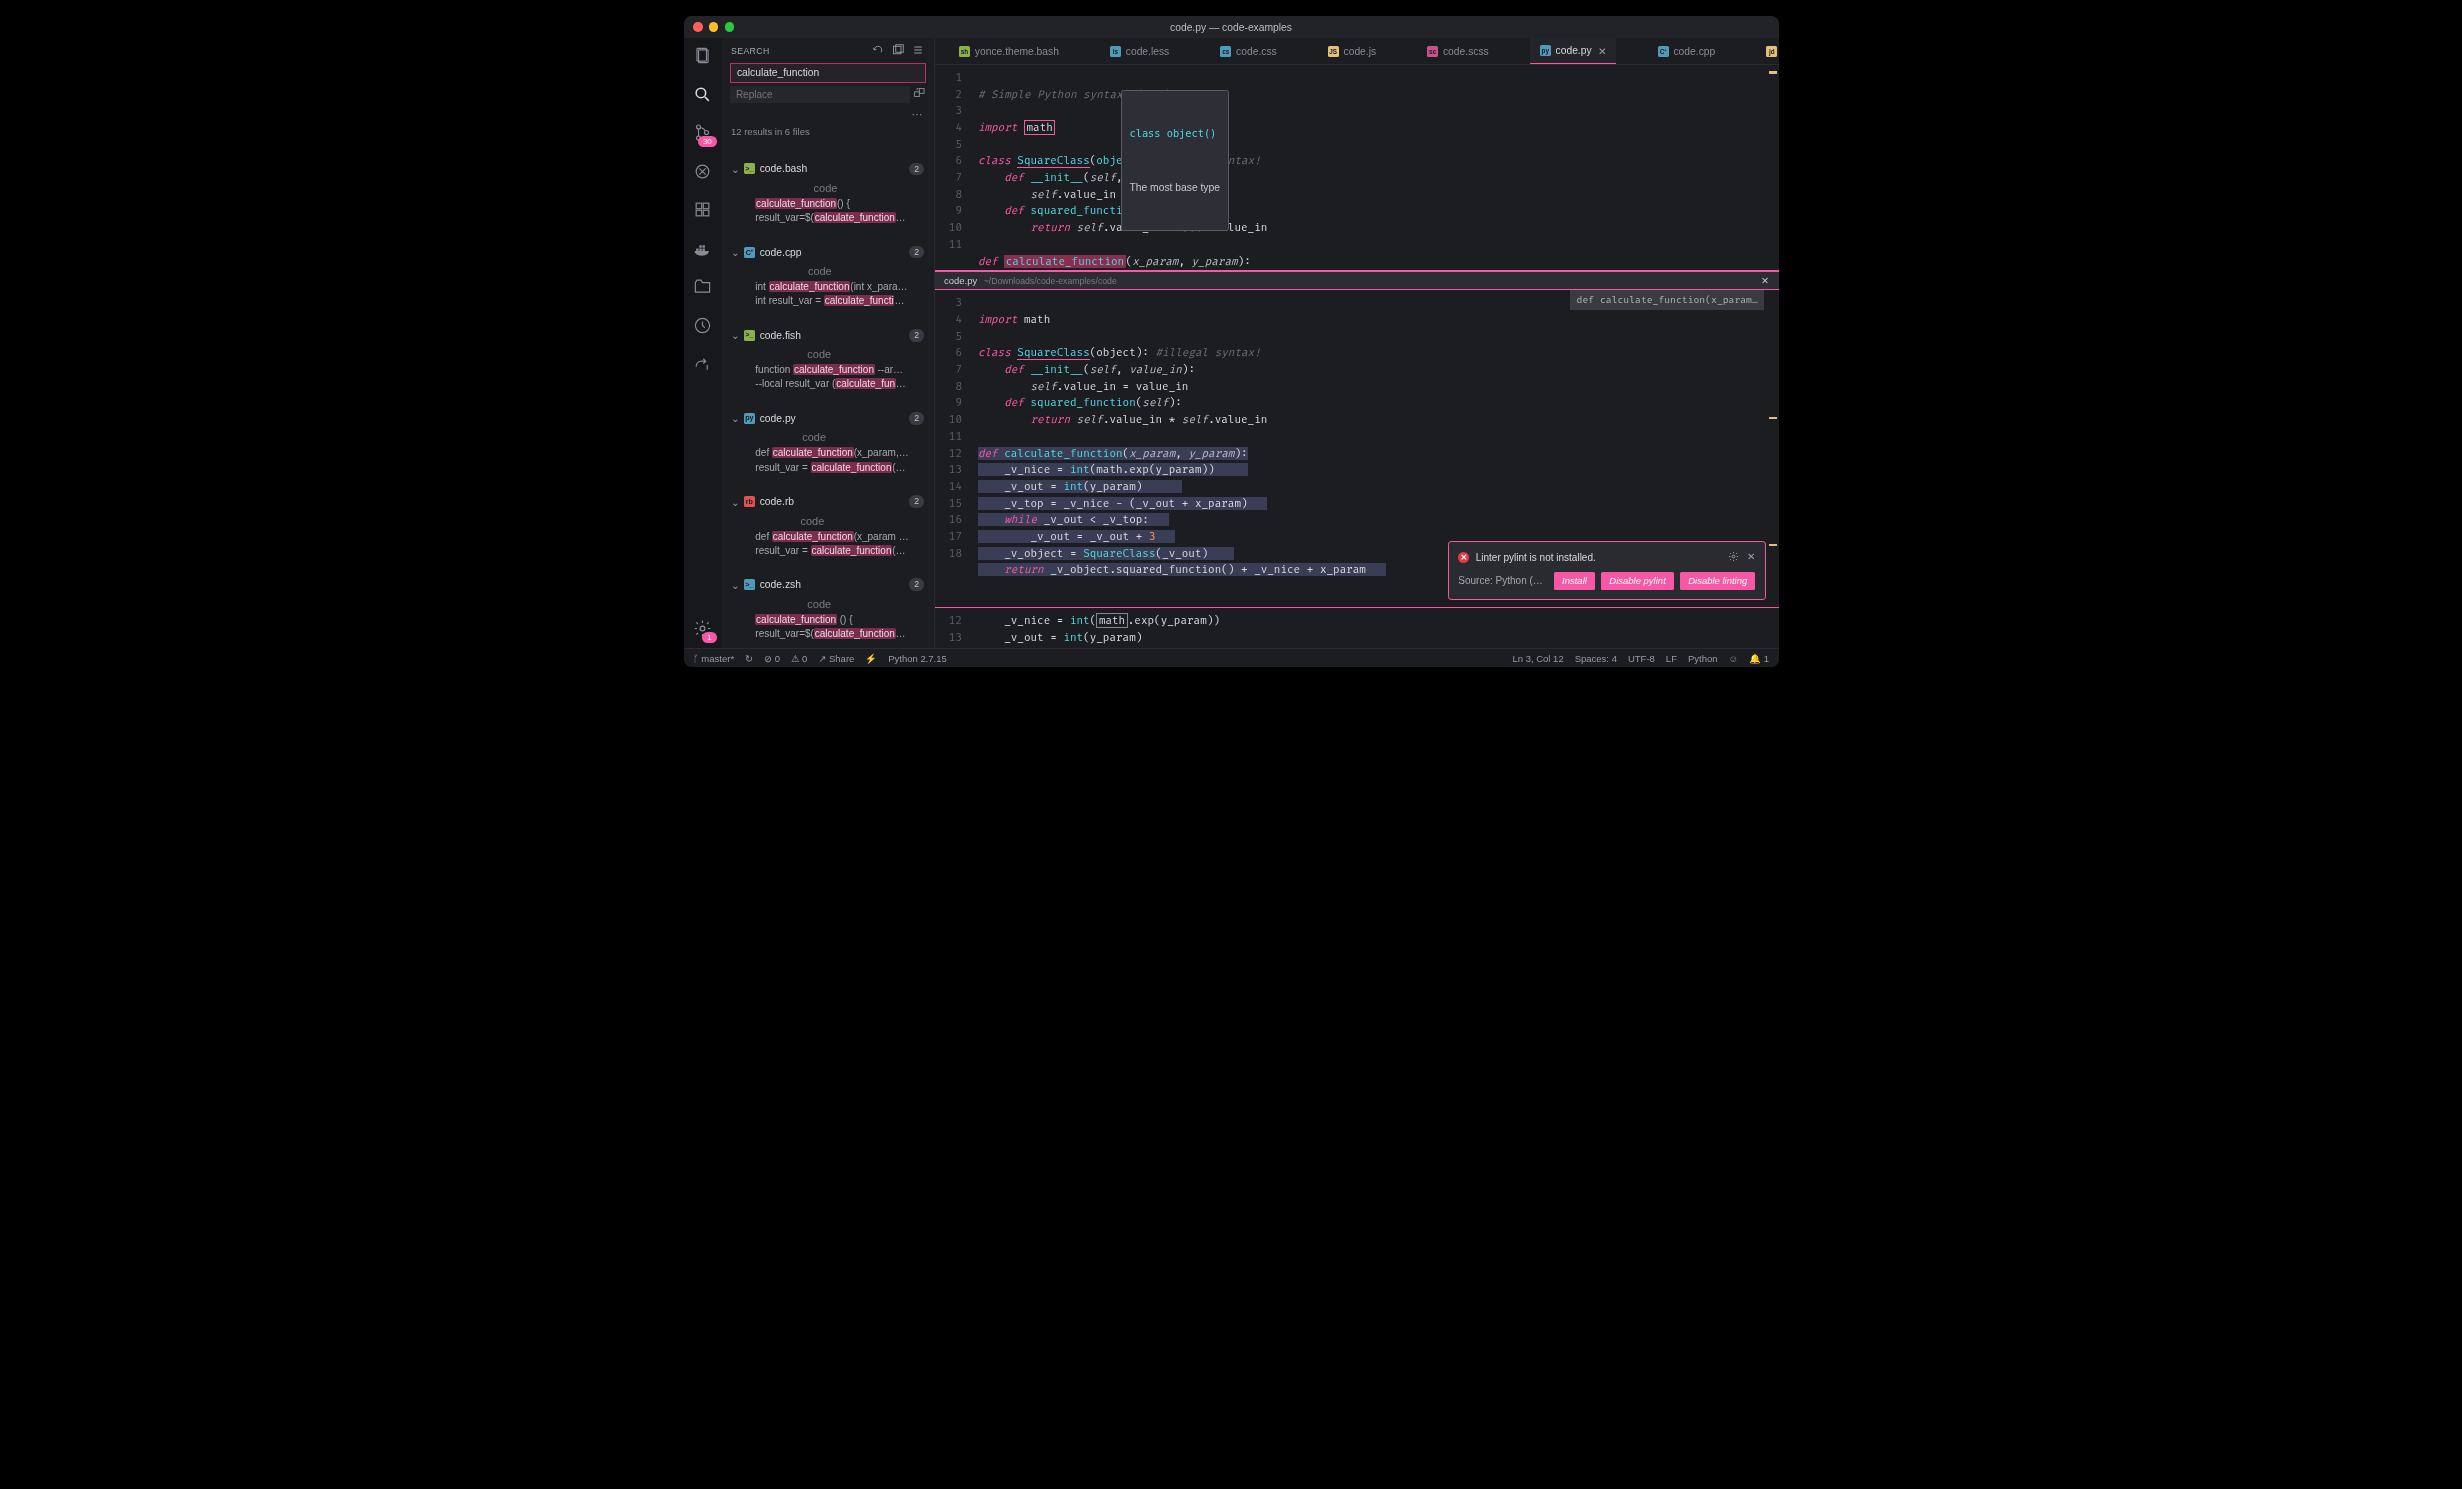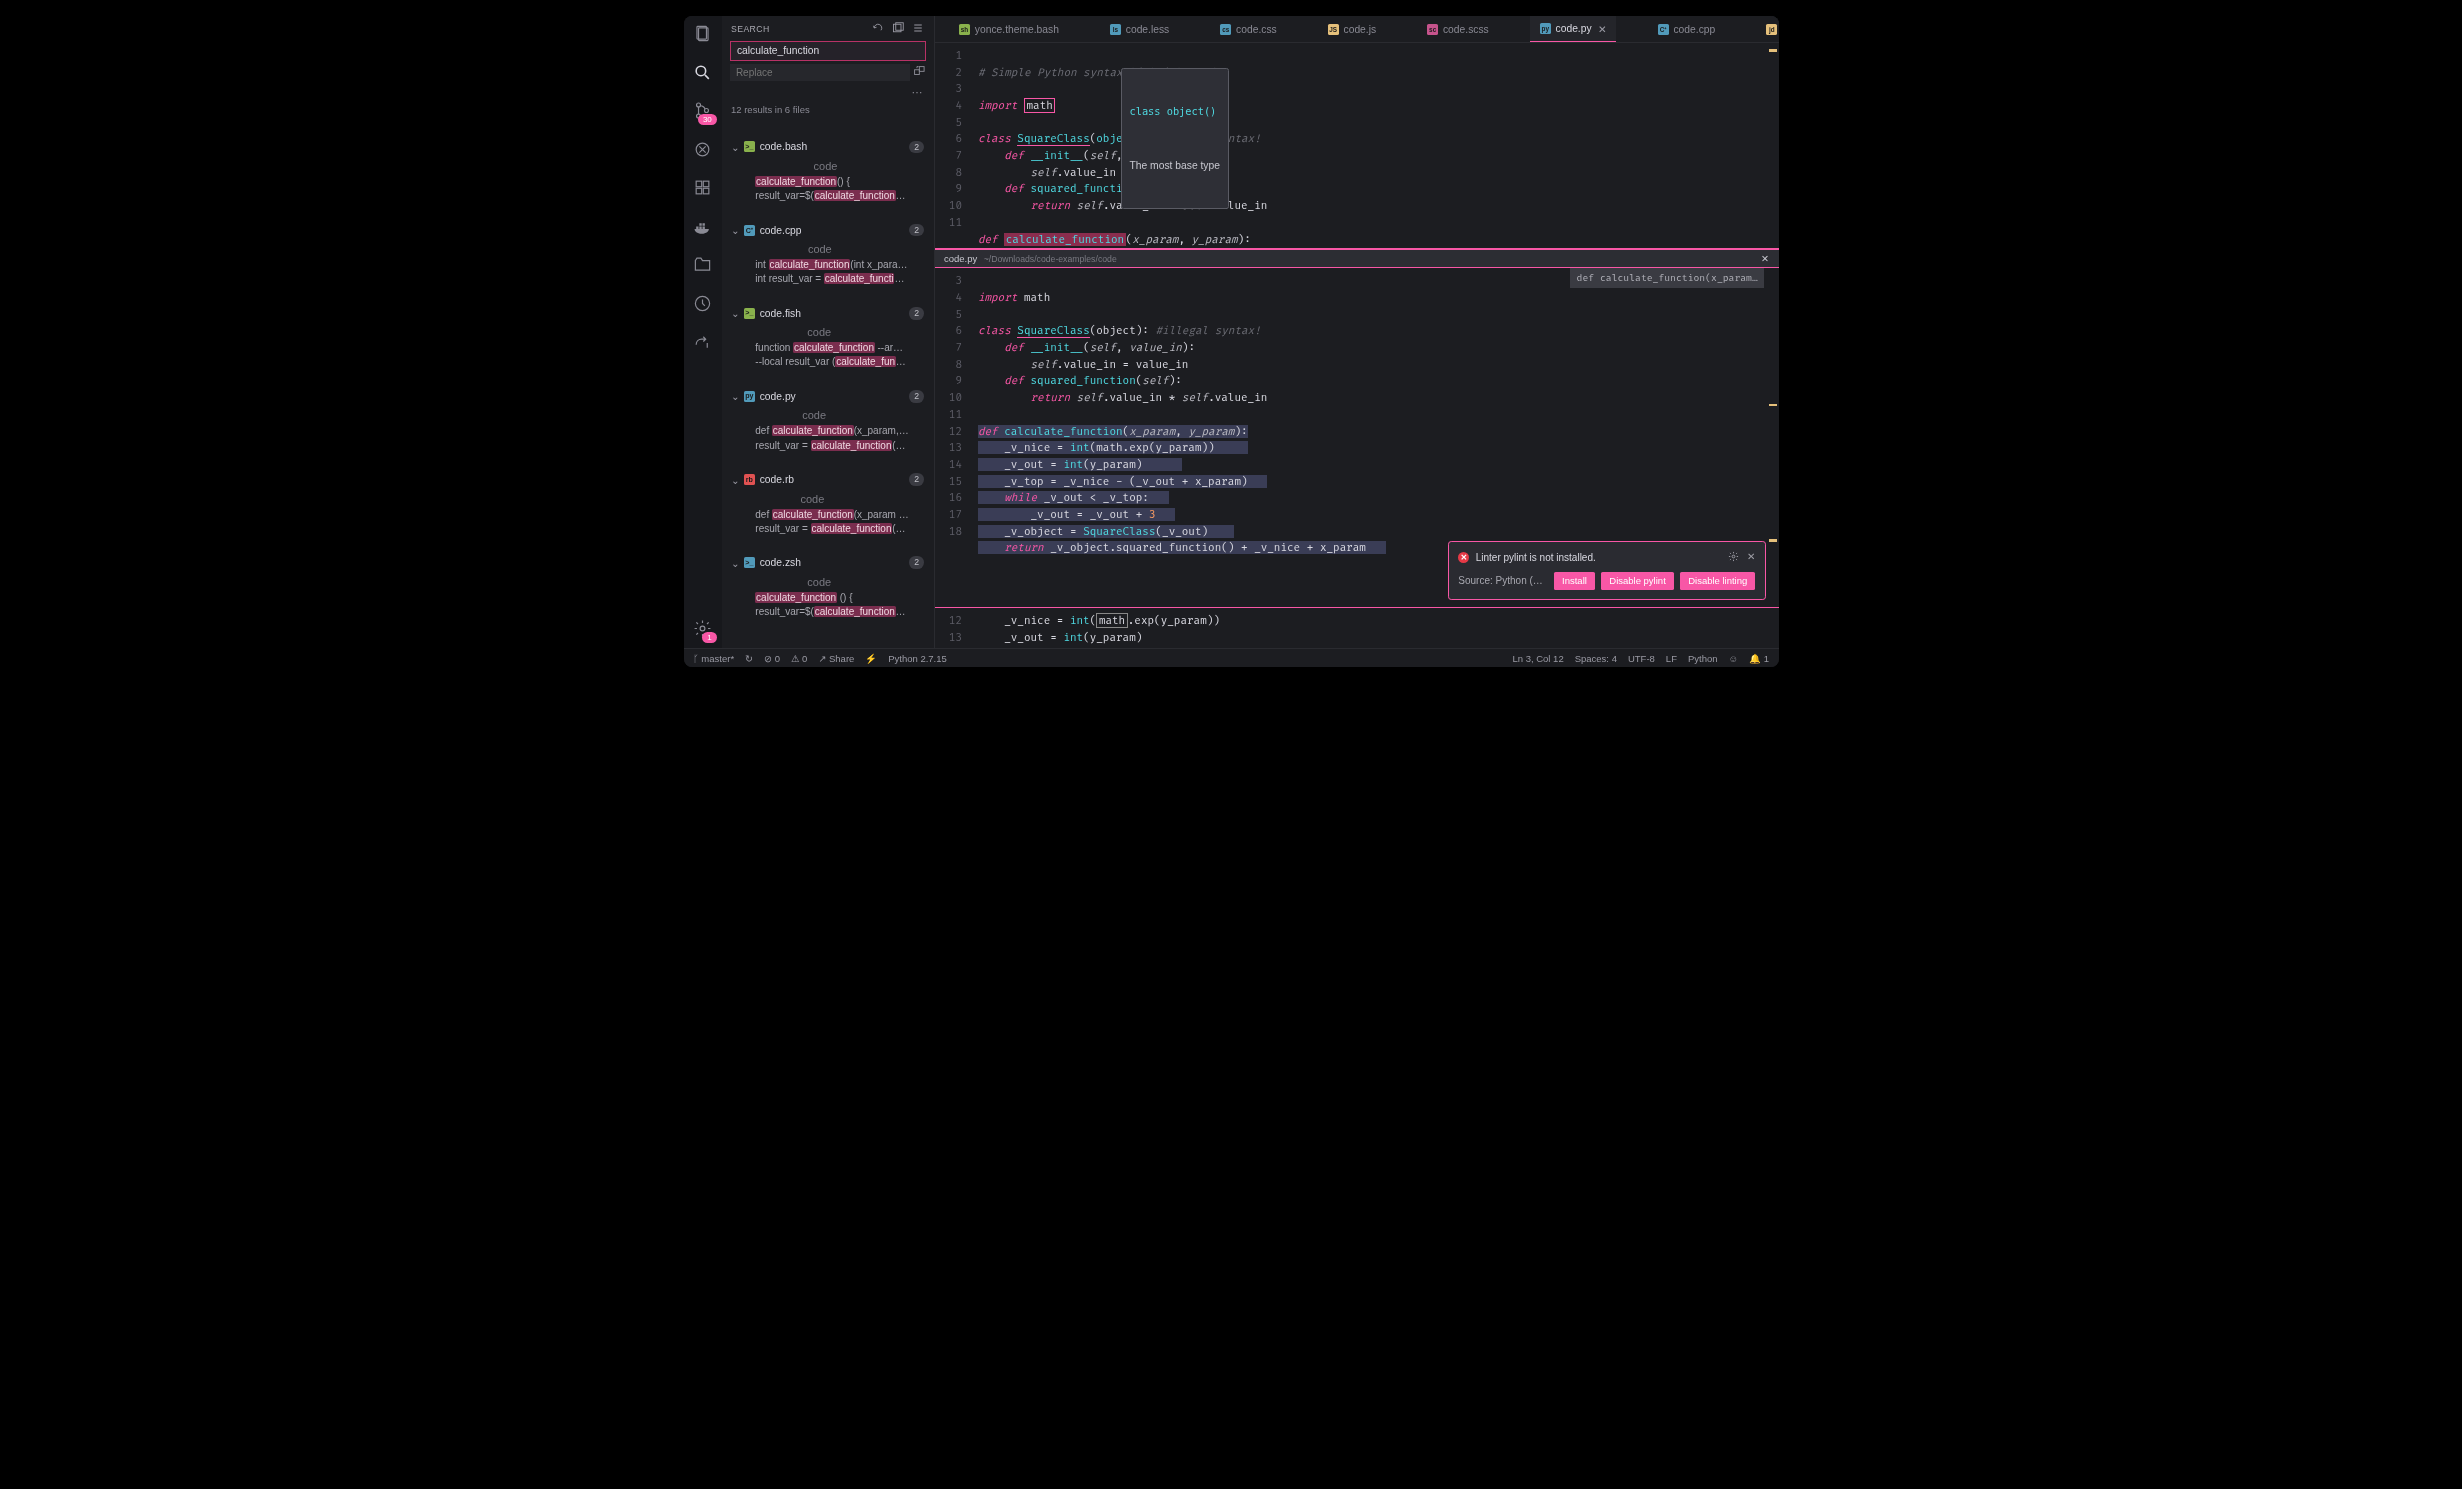--- a/index.html
+++ b/index.html
@@ -65,28 +65,36 @@
 .ed1bot { border-bottom:1.6px solid #f857a6; }
 .hl-line { background:#8a2d4e; padding:0 1.6px; }
 .statusbar { height:19px; background:#1c1d21; border-top:0.8px solid #2a2b30; display:flex; align-items:center; color:#9a9aa4; font-size:9.5px; padding:0 9.5px; gap:11px; }
 .sb-right { margin-left:auto; display:flex; gap:11px; align-items:center; }
 .notification { position:absolute; bottom:48px; right:12.7px; width:318px; background:#2a2b31; border:0.8px solid #f857a6; border-radius:3.2px; padding:9.5px; color:#d8d8e0; font-size:10px; }
 .notif-head { display:flex; align-items:center; gap:6.4px; margin-bottom:8px; }
 .notif-err { width:11px; height:11px; background:#e63946; border-radius:50%; display:flex; align-items:center; justify-content:center; color:#fff; font-size:8px; font-weight:bold; }
 .notif-icons { margin-left:auto; display:flex; gap:8px; color:#a0a0a8; }
 .notif-body { display:flex; align-items:center; gap:6.4px; }
 .notif-src { flex:1; color:#a8a8b0; white-space:nowrap; overflow:hidden; text-overflow:ellipsis; }
-.notif-btn { background:#f857a6; color:#fff; border:none; padding:3.2px 8px; font-size:9.5px; border-radius:1.6px; cursor:pointer; }
+.notif-btn { background:#f857a6; color:#fff; border:none; padding:3.2px 8px; font-size:9.5px; border-radius:1.6px; cursor:pointer;font-style:italic; }
 .minimap { width:14.3px; background:#1c1d21; position:relative; }
 .mm-mark { position:absolute; right:1.6px; width:8px; height:2.4px; background:#e5c07b; }
 </style>
 </head>
 <body>
 
 <div class="window">
+  <div class="titlebar">
+    <div class="traffic">
+      <span class="tred"></span>
+      <span class="tyel"></span>
+      <span class="tgrn"></span>
+    </div>
+    <div class="title">code.py — code-examples</div>
+  </div>
 
   <div class="body">
 
     <div class="activity">
       <div class="act-icon"><svg viewBox="0 0 24 24" fill="none" stroke="currentColor" stroke-width="1.5">
             <rect x="5" y="3" width="12" height="16" rx="1"></rect>
             <rect x="7" y="5" width="12" height="16" rx="1"></rect>
           </svg></div>
       <div class="act-icon active"><svg viewBox="0 0 24 24" fill="none" stroke="currentColor" stroke-width="2">
             <circle cx="10" cy="10" r="6"></circle>

